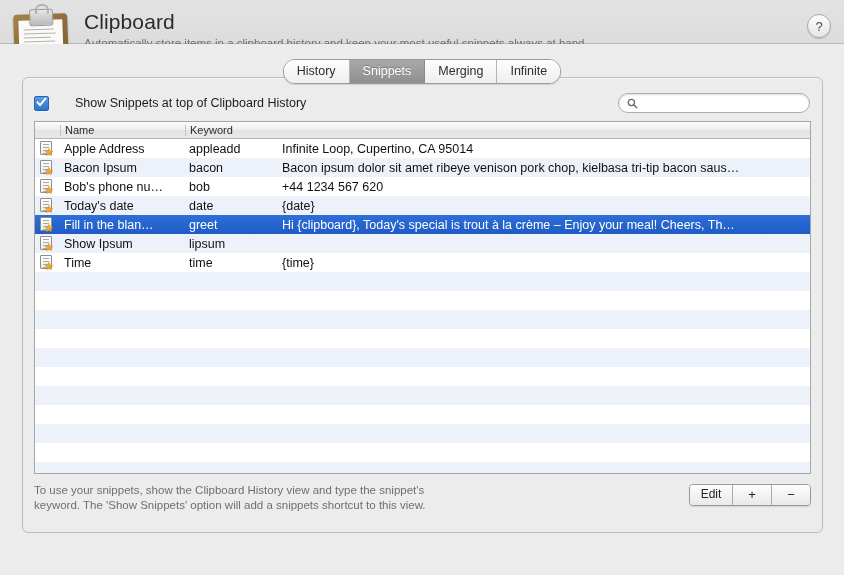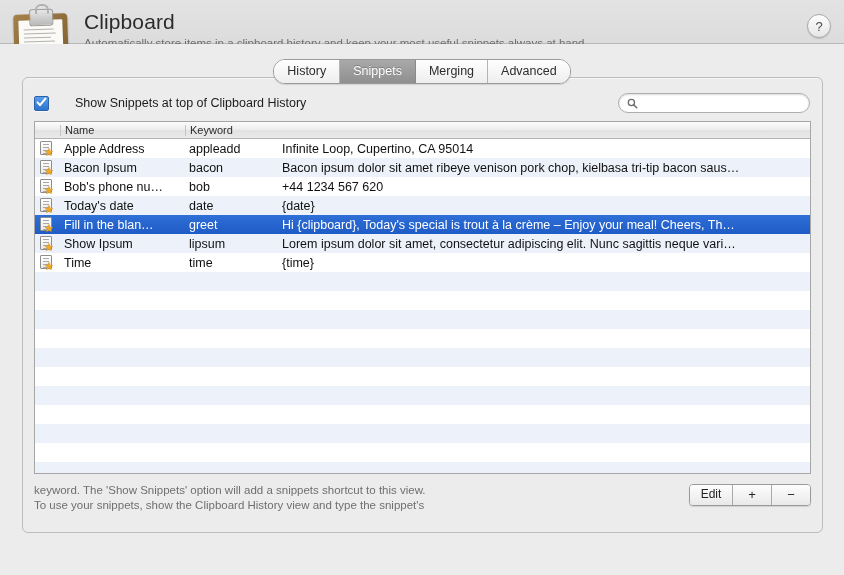--- a/index.html
+++ b/index.html
@@ -389,21 +389,21 @@
   <div class="help-button">?</div>
 </div>
 
 <div class="pane-body">
 
   <div class="tabbar">
     <div class="tabs">
       <div class="tab">History</div>
       <div class="tab selected">Snippets</div>
       <div class="tab">Merging</div>
-      <div class="tab">Advanced</div>
+      <div class="tab">Infinite</div>
     </div>
   </div>
 
   <div class="content-box">
 
     <div class="opts-row">
       <div class="checkbox-row">
         <span class="checkbox">
           <svg width="11" height="11" viewBox="0 0 11 11">
             <path d="M1.5 5.4 L4 8.2 L9.4 1.6" stroke="#ffffff" stroke-width="2" fill="none" stroke-linecap="round" stroke-linejoin="round"></path>
@@ -515,21 +515,20 @@
                   <i></i>
                   <i></i>
                   <i></i>
                   <i></i>
                 </span>
                 <span class="doc-star">★</span>
               </span>
             </div>
             <div class="cell c-name">Show Ipsum</div>
             <div class="cell c-keyword">lipsum</div>
-            <div class="cell c-snippet">Lorem ipsum dolor sit amet, consectetur adipiscing elit. Nunc sagittis neque vari…</div>
           </div>
           <div class="trow">
             <div class="cell c-icon">
               <span class="doc-icon">
                 <span class="doc-page">
                   <i></i>
                   <i></i>
                   <i></i>
                   <i></i>
                 </span>
@@ -604,22 +603,22 @@
             <div class="cell c-icon"></div>
             <div class="cell c-name"></div>
             <div class="cell c-keyword"></div>
             <div class="cell c-snippet"></div>
           </div>
         </div>
     </div>
 
     <div class="footer">
       <div class="footer-note">
+        <div>To use your snippets, show the Clipboard History view and type the snippet's</div>
         <div>keyword. The 'Show Snippets' option will add a snippets shortcut to this view.</div>
-        <div>To use your snippets, show the Clipboard History view and type the snippet's</div>
       </div>
       <div class="btn-group">
         <div class="btn">Edit</div>
         <div class="btn sym">+</div>
         <div class="btn sym">−</div>
       </div>
     </div>
 
   </div>
 </div>

